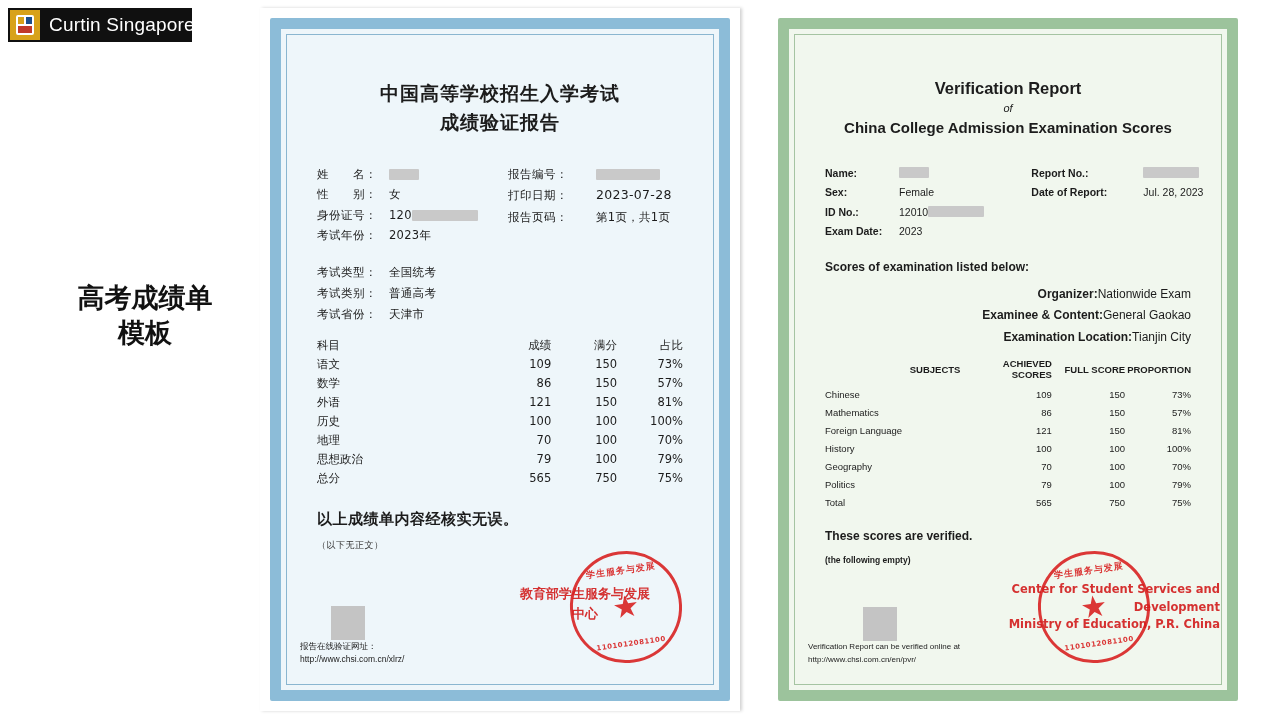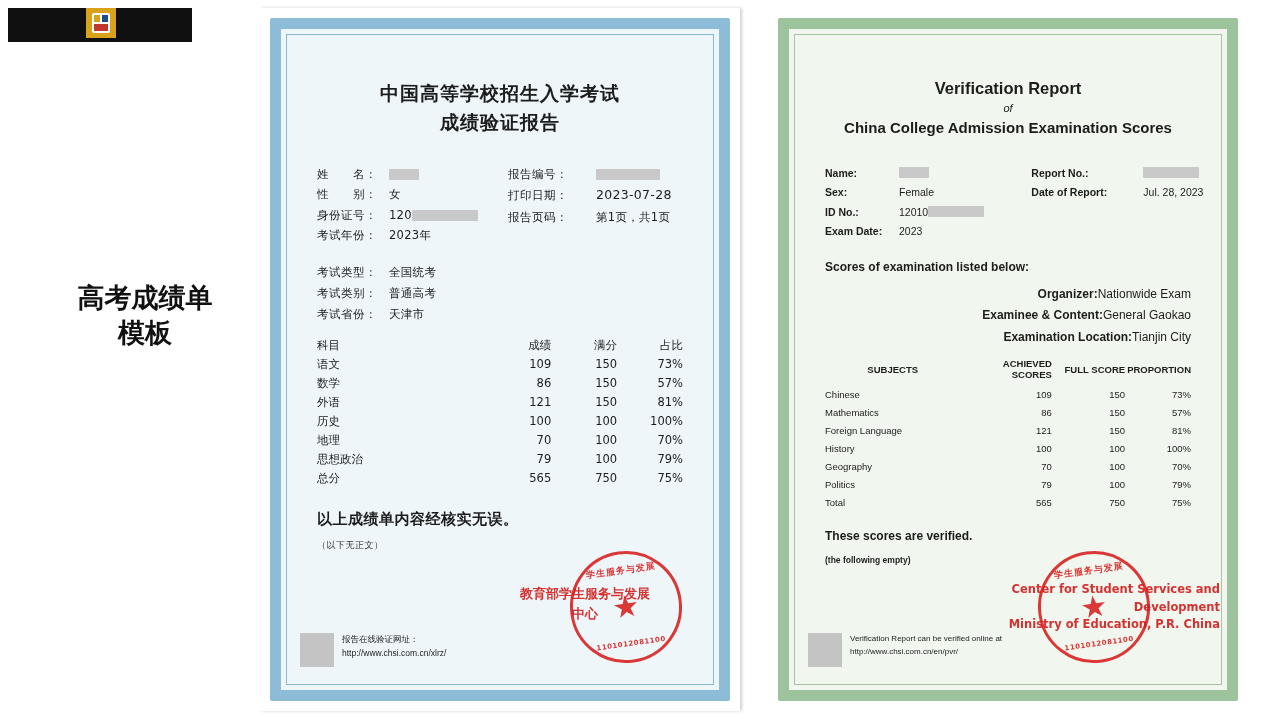--- a/index.html
+++ b/index.html
@@ -15,21 +15,21 @@
     width: 1280px; height: 719px;
     background: #ffffff;
   }
 
   
   .brand {
     position: absolute;
     left: 8px; top: 8px;
     width: 184px; height: 34px;
     background: #101010;
-    display: flex; align-items: center; flex-direction: column;
+    display: flex; align-items: center;
   }
   .brand-logo {
     width: 30px; height: 30px;
     margin-left: 2px;
     background: #d8a21a;
     display: flex; align-items: center; justify-content: center;
     flex: 0 0 auto;
   }
   .brand-logo svg { display:block; }
   .brand-name {
@@ -176,24 +176,25 @@
     margin-top: 10px;
     font-size: 9px;
     color: #333;
     letter-spacing: .5px;
   }
 
   
   .footer {
     position: absolute;
     left: 40px; bottom: 44px;
-    display: flex; 
+    display: flex; align-items: center;
     font-size: 8.5px;
     line-height: 1.6;
     color: #222;
+    flex-direction: column;
   }
   .footer-qr {
     width: 34px; height: 34px;
     background: #c4c4c4;
     filter: blur(0.6px);
     margin-right: 8px;
     flex: 0 0 auto;
   }
   .footer-text-en { font-size: 8px; }
 
@@ -290,21 +291,21 @@
   .en-info .k { display: inline-block; width: 132px; font-weight: bold; }
   table.scores-en {
     width: 100%;
     border-collapse: collapse;
     margin-top: 6px;
     font-size: 9.5px;
   }
   table.scores-en th {
     font-size: 9.5px;
     font-weight: bold;
-    text-align: center;
+    text-align: right;
     padding: 4px 0 5px;
   }
   table.scores-en th.num, table.scores-en td.num { text-align: right; }
   table.scores-en td { padding: 3.5px 0; }
   table.scores-en col.c1 { width: 37%; }
   table.scores-en col.c2 { width: 25%; }
   table.scores-en col.c3 { width: 20%; }
   table.scores-en col.c4 { width: 18%; }
   .en-statement {
     margin-top: 18px;

